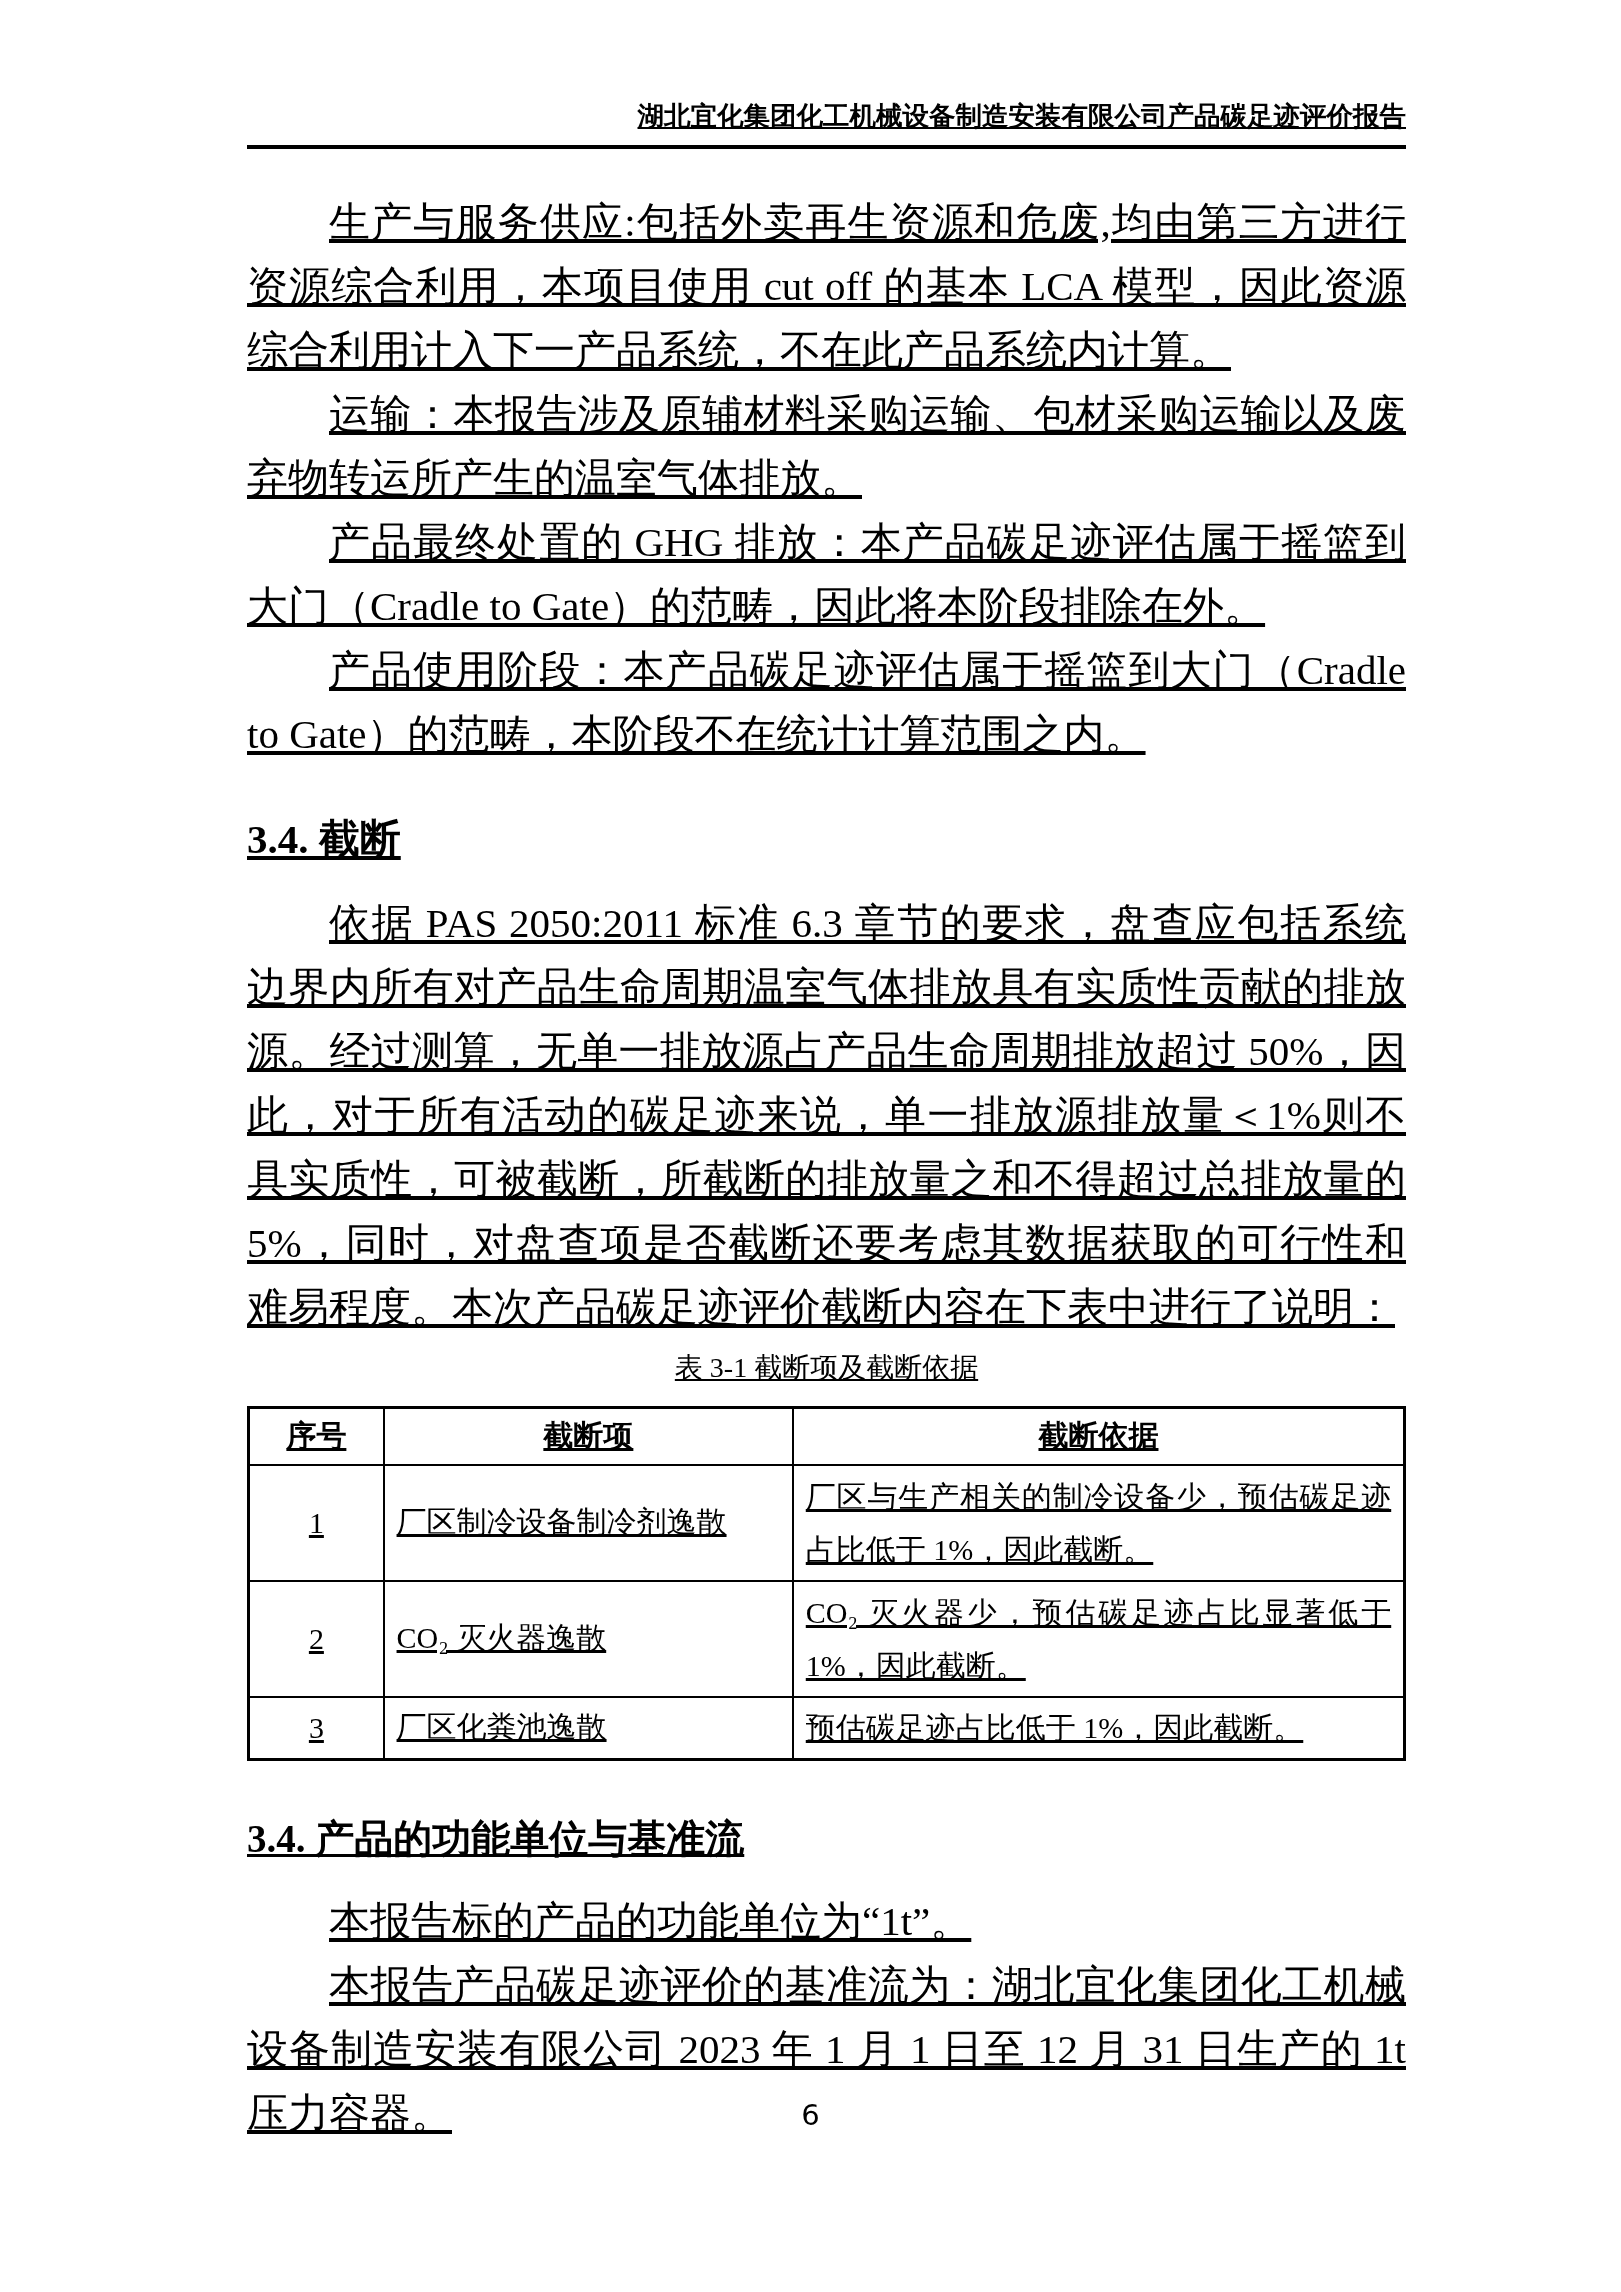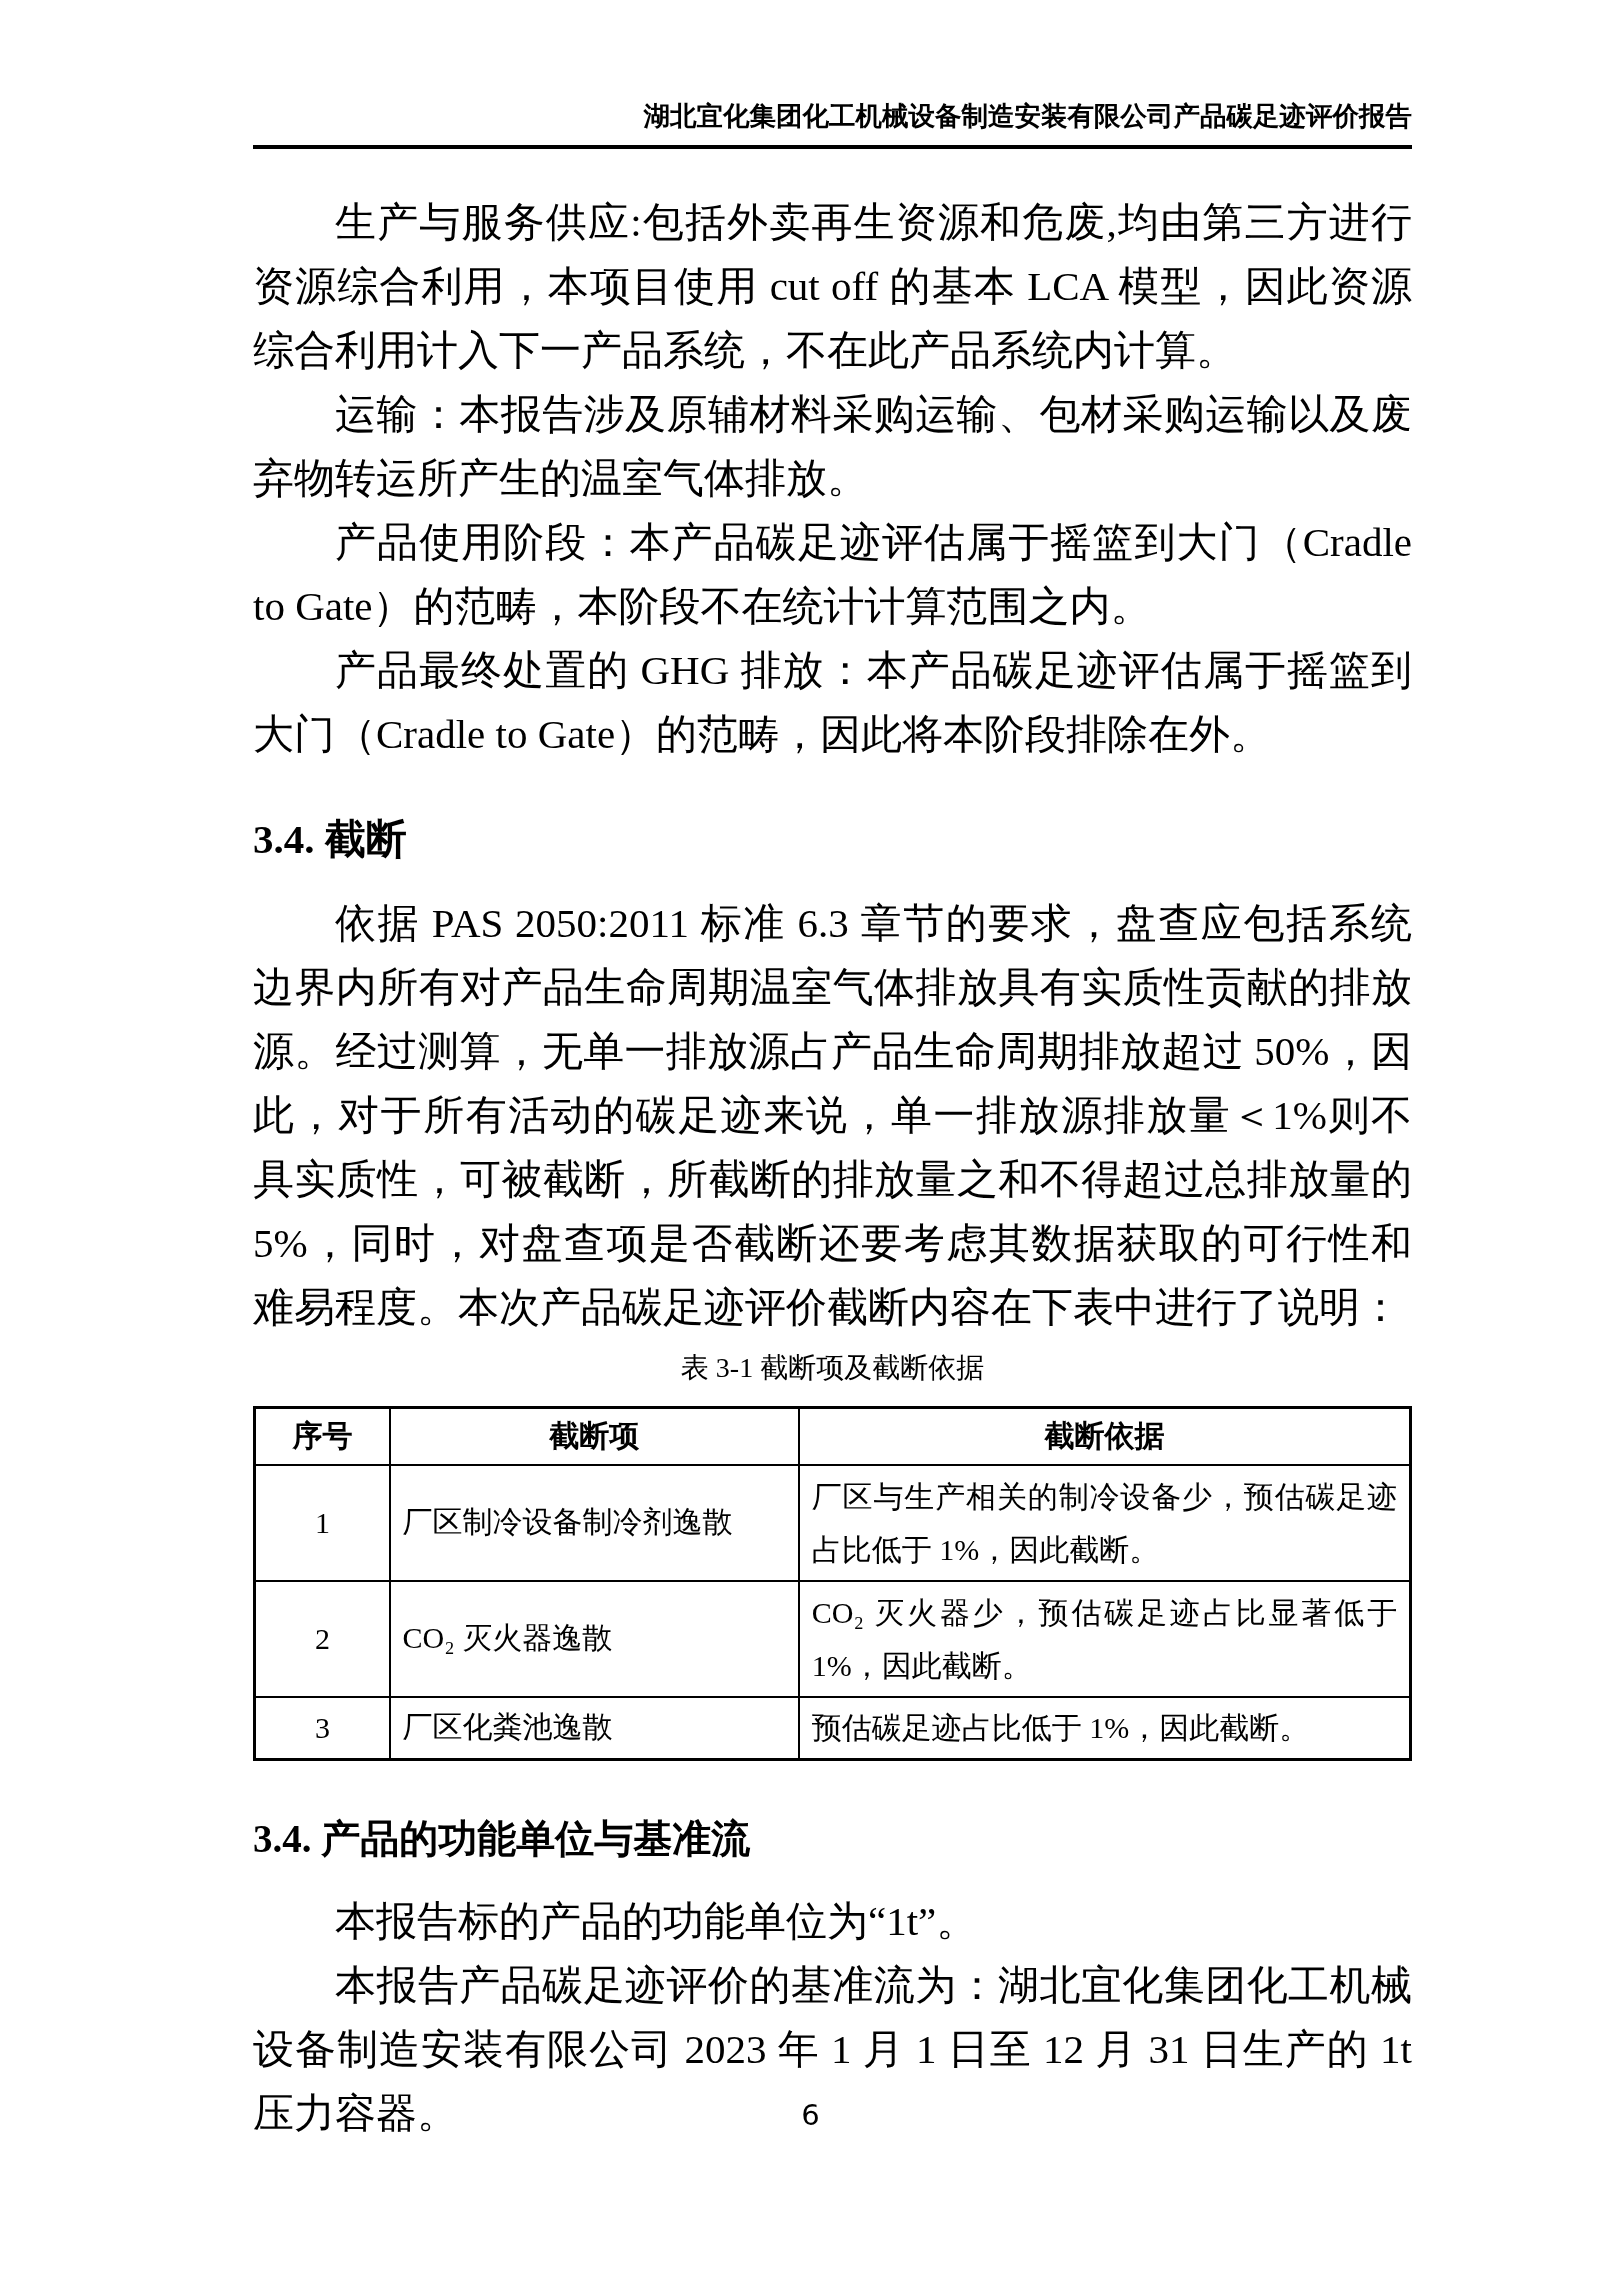--- a/index.html
+++ b/index.html
@@ -6,23 +6,24 @@
   body {
     width: 1621px;
     height: 2293px;
     background: #ffffff;
     position: relative;
     font-family: "Liberation Serif", "DejaVu Serif", serif;
     color: #000000;
   }
   .content {
     position: absolute;
-    left: 253px;
+    left: 247px;
     top: 0;
     width: 1159px;
+    text-decoration: underline;
   }
   .doc-header {
     margin-top: 100px;
     text-align: right;
     font-size: 26.5px;
     font-weight: bold;
     line-height: 33px;
     padding-bottom: 11.8px;
     border-bottom: 4.9px solid #000000;
   }
@@ -96,22 +97,22 @@
 <body>
 
 <div class="content">
 
   <div class="doc-header">
     <span>湖北宜化集团化工机械设备制造安装有限公司产品碳足迹评价报告</span>
   </div>
 
   <p class="body-par first-par">生产与服务供应:包括外卖再生资源和危废,均由第三方进行资源综合利用，本项目使用 cut off 的基本 LCA 模型，因此资源综合利用计入下一产品系统，不在此产品系统内计算。</p>
   <p class="body-par">运输：本报告涉及原辅材料采购运输、包材采购运输以及废弃物转运所产生的温室气体排放。</p>
+  <p class="body-par">产品最终处置的 GHG 排放：本产品碳足迹评估属于摇篮到大门（Cradle to Gate）的范畴，因此将本阶段排除在外。</p>
   <p class="body-par">产品使用阶段：本产品碳足迹评估属于摇篮到大门（Cradle to Gate）的范畴，本阶段不在统计计算范围之内。</p>
-  <p class="body-par">产品最终处置的 GHG 排放：本产品碳足迹评估属于摇篮到大门（Cradle to Gate）的范畴，因此将本阶段排除在外。</p>
 
   <h2 class="sec">3.4. 截断</h2>
 
   <p class="body-par">依据 PAS 2050:2011 标准 6.3 章节的要求，盘查应包括系统边界内所有对产品生命周期温室气体排放具有实质性贡献的排放源。经过测算，无单一排放源占产品生命周期排放超过 50%，因此，对于所有活动的碳足迹来说，单一排放源排放量＜1%则不具实质性，可被截断，所截断的排放量之和不得超过总排放量的 5%，同时，对盘查项是否截断还要考虑其数据获取的可行性和难易程度。本次产品碳足迹评价截断内容在下表中进行了说明：</p>
 
   <div class="table-caption">表 3-1 截断项及截断依据</div>
 
   <table class="cutoff">
     <colgroup>
       <col style="width:11.7%">

